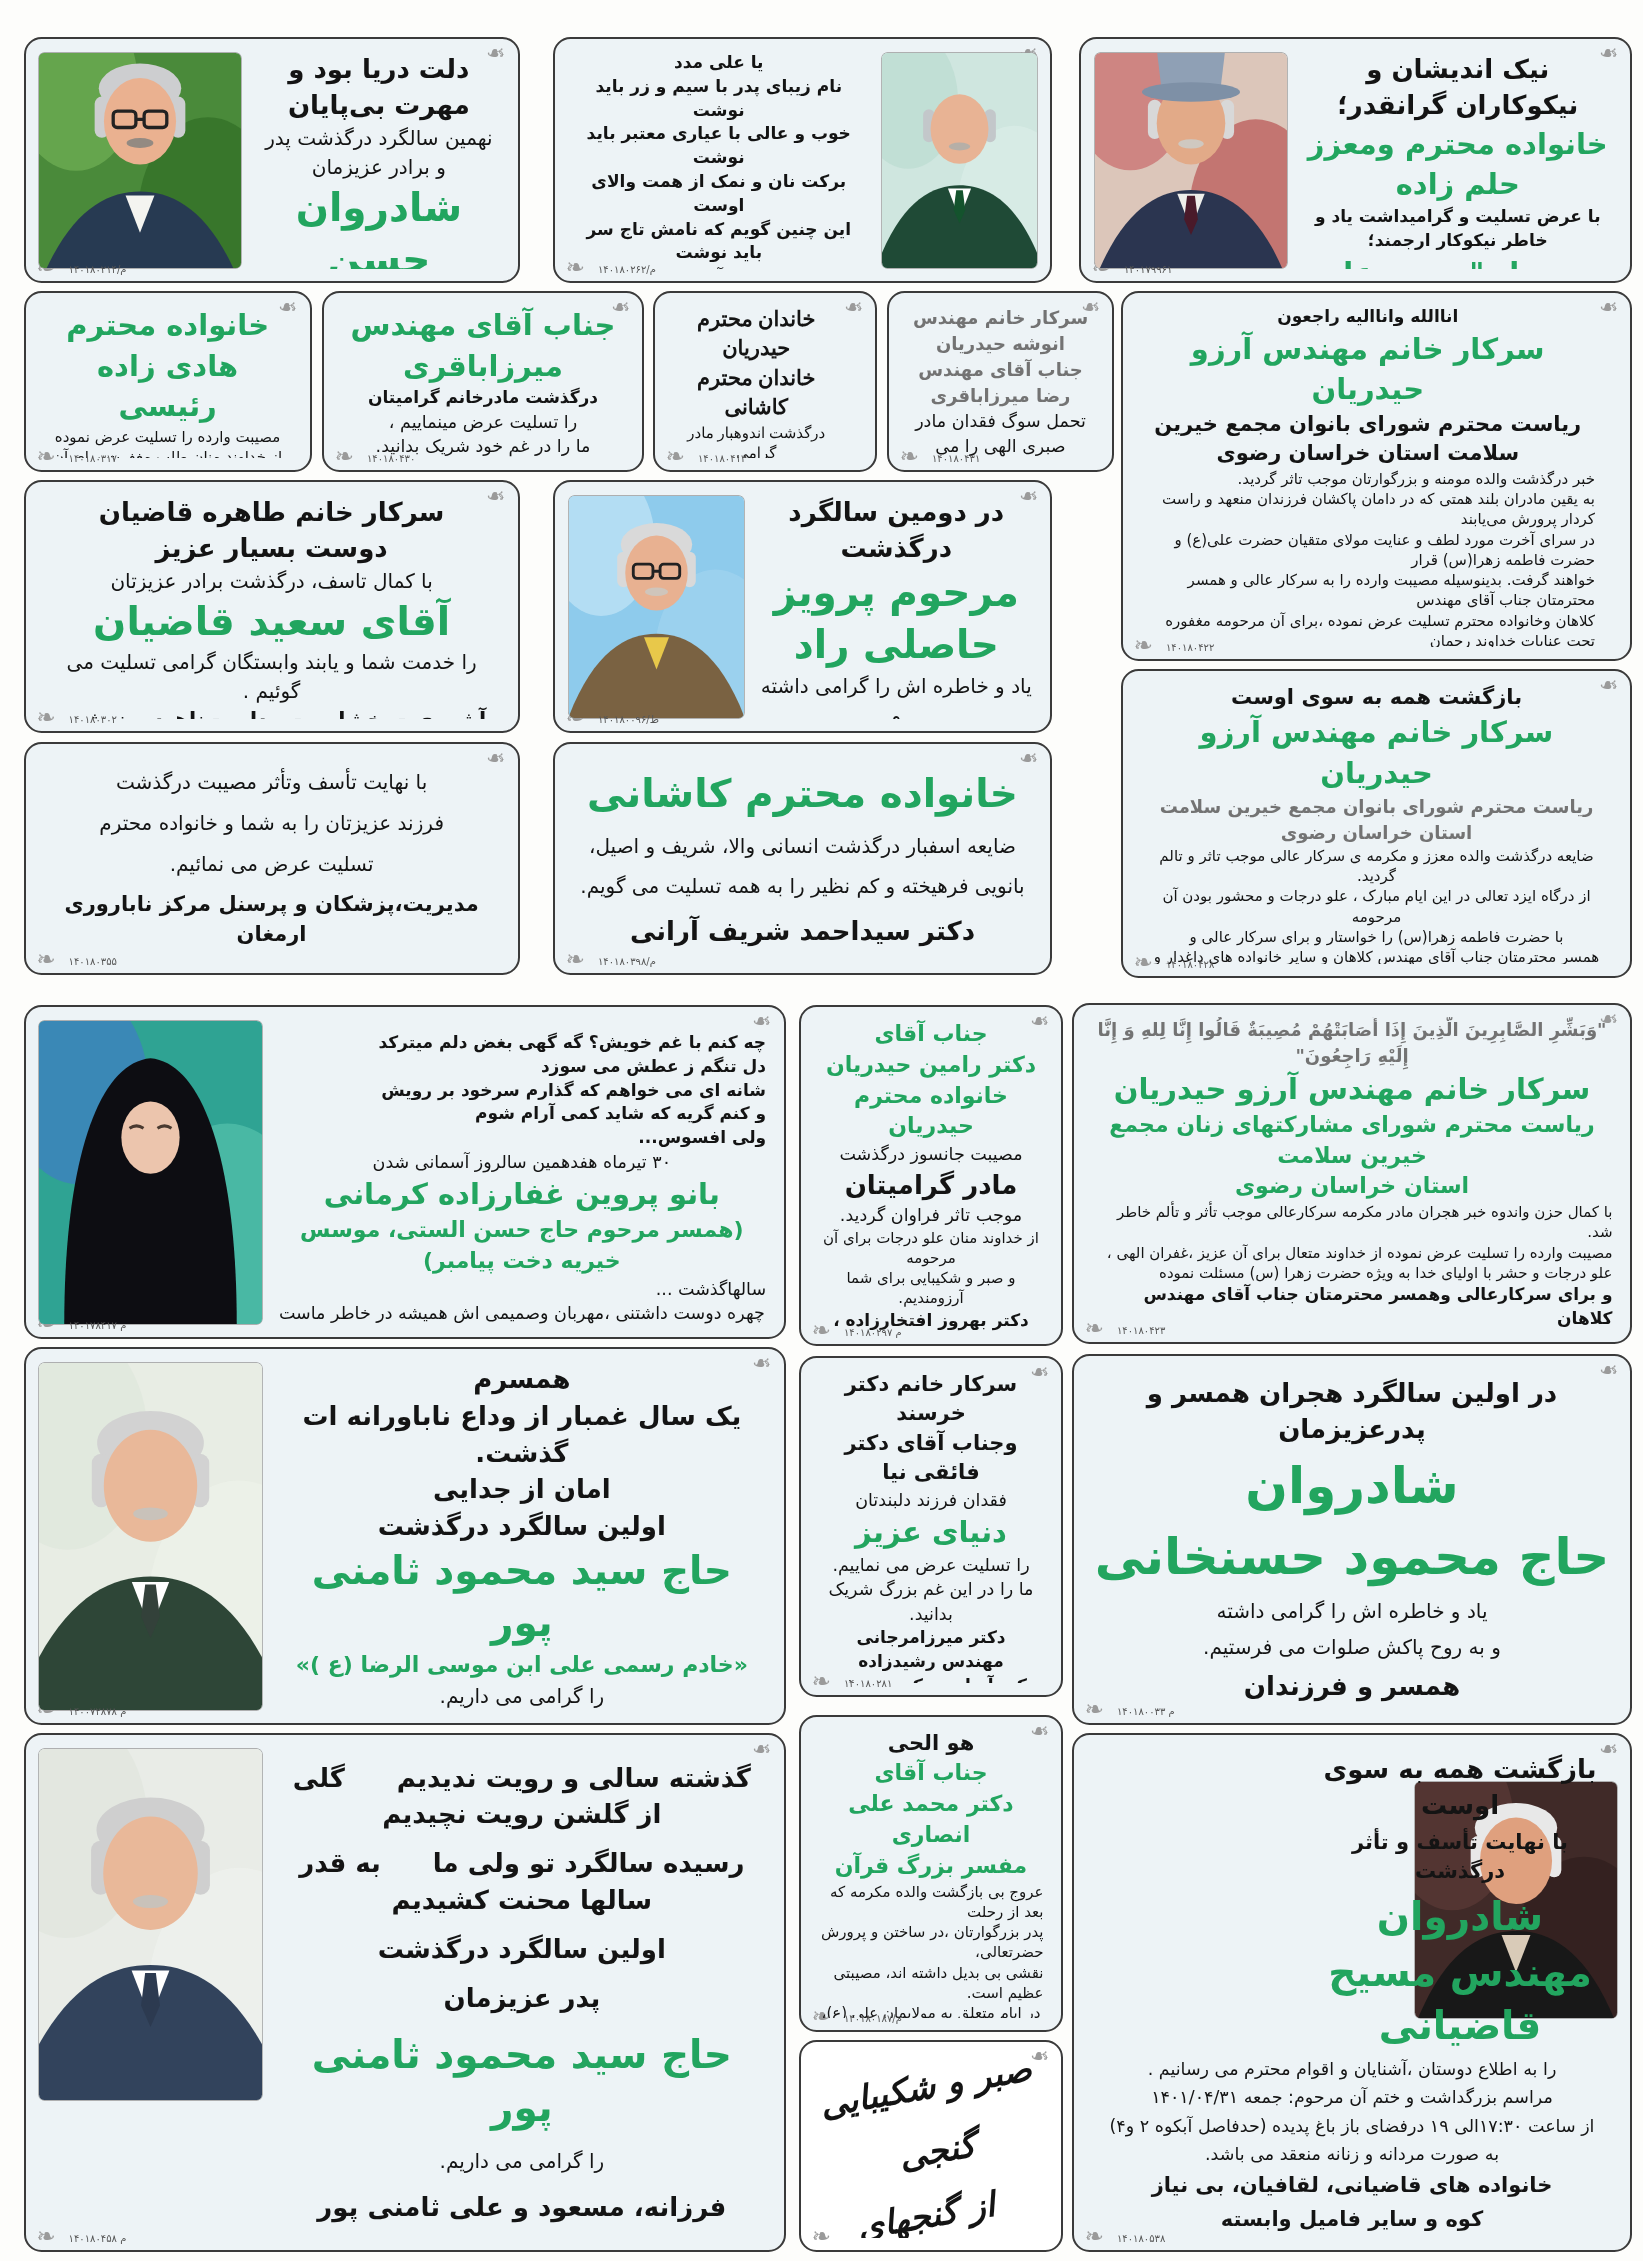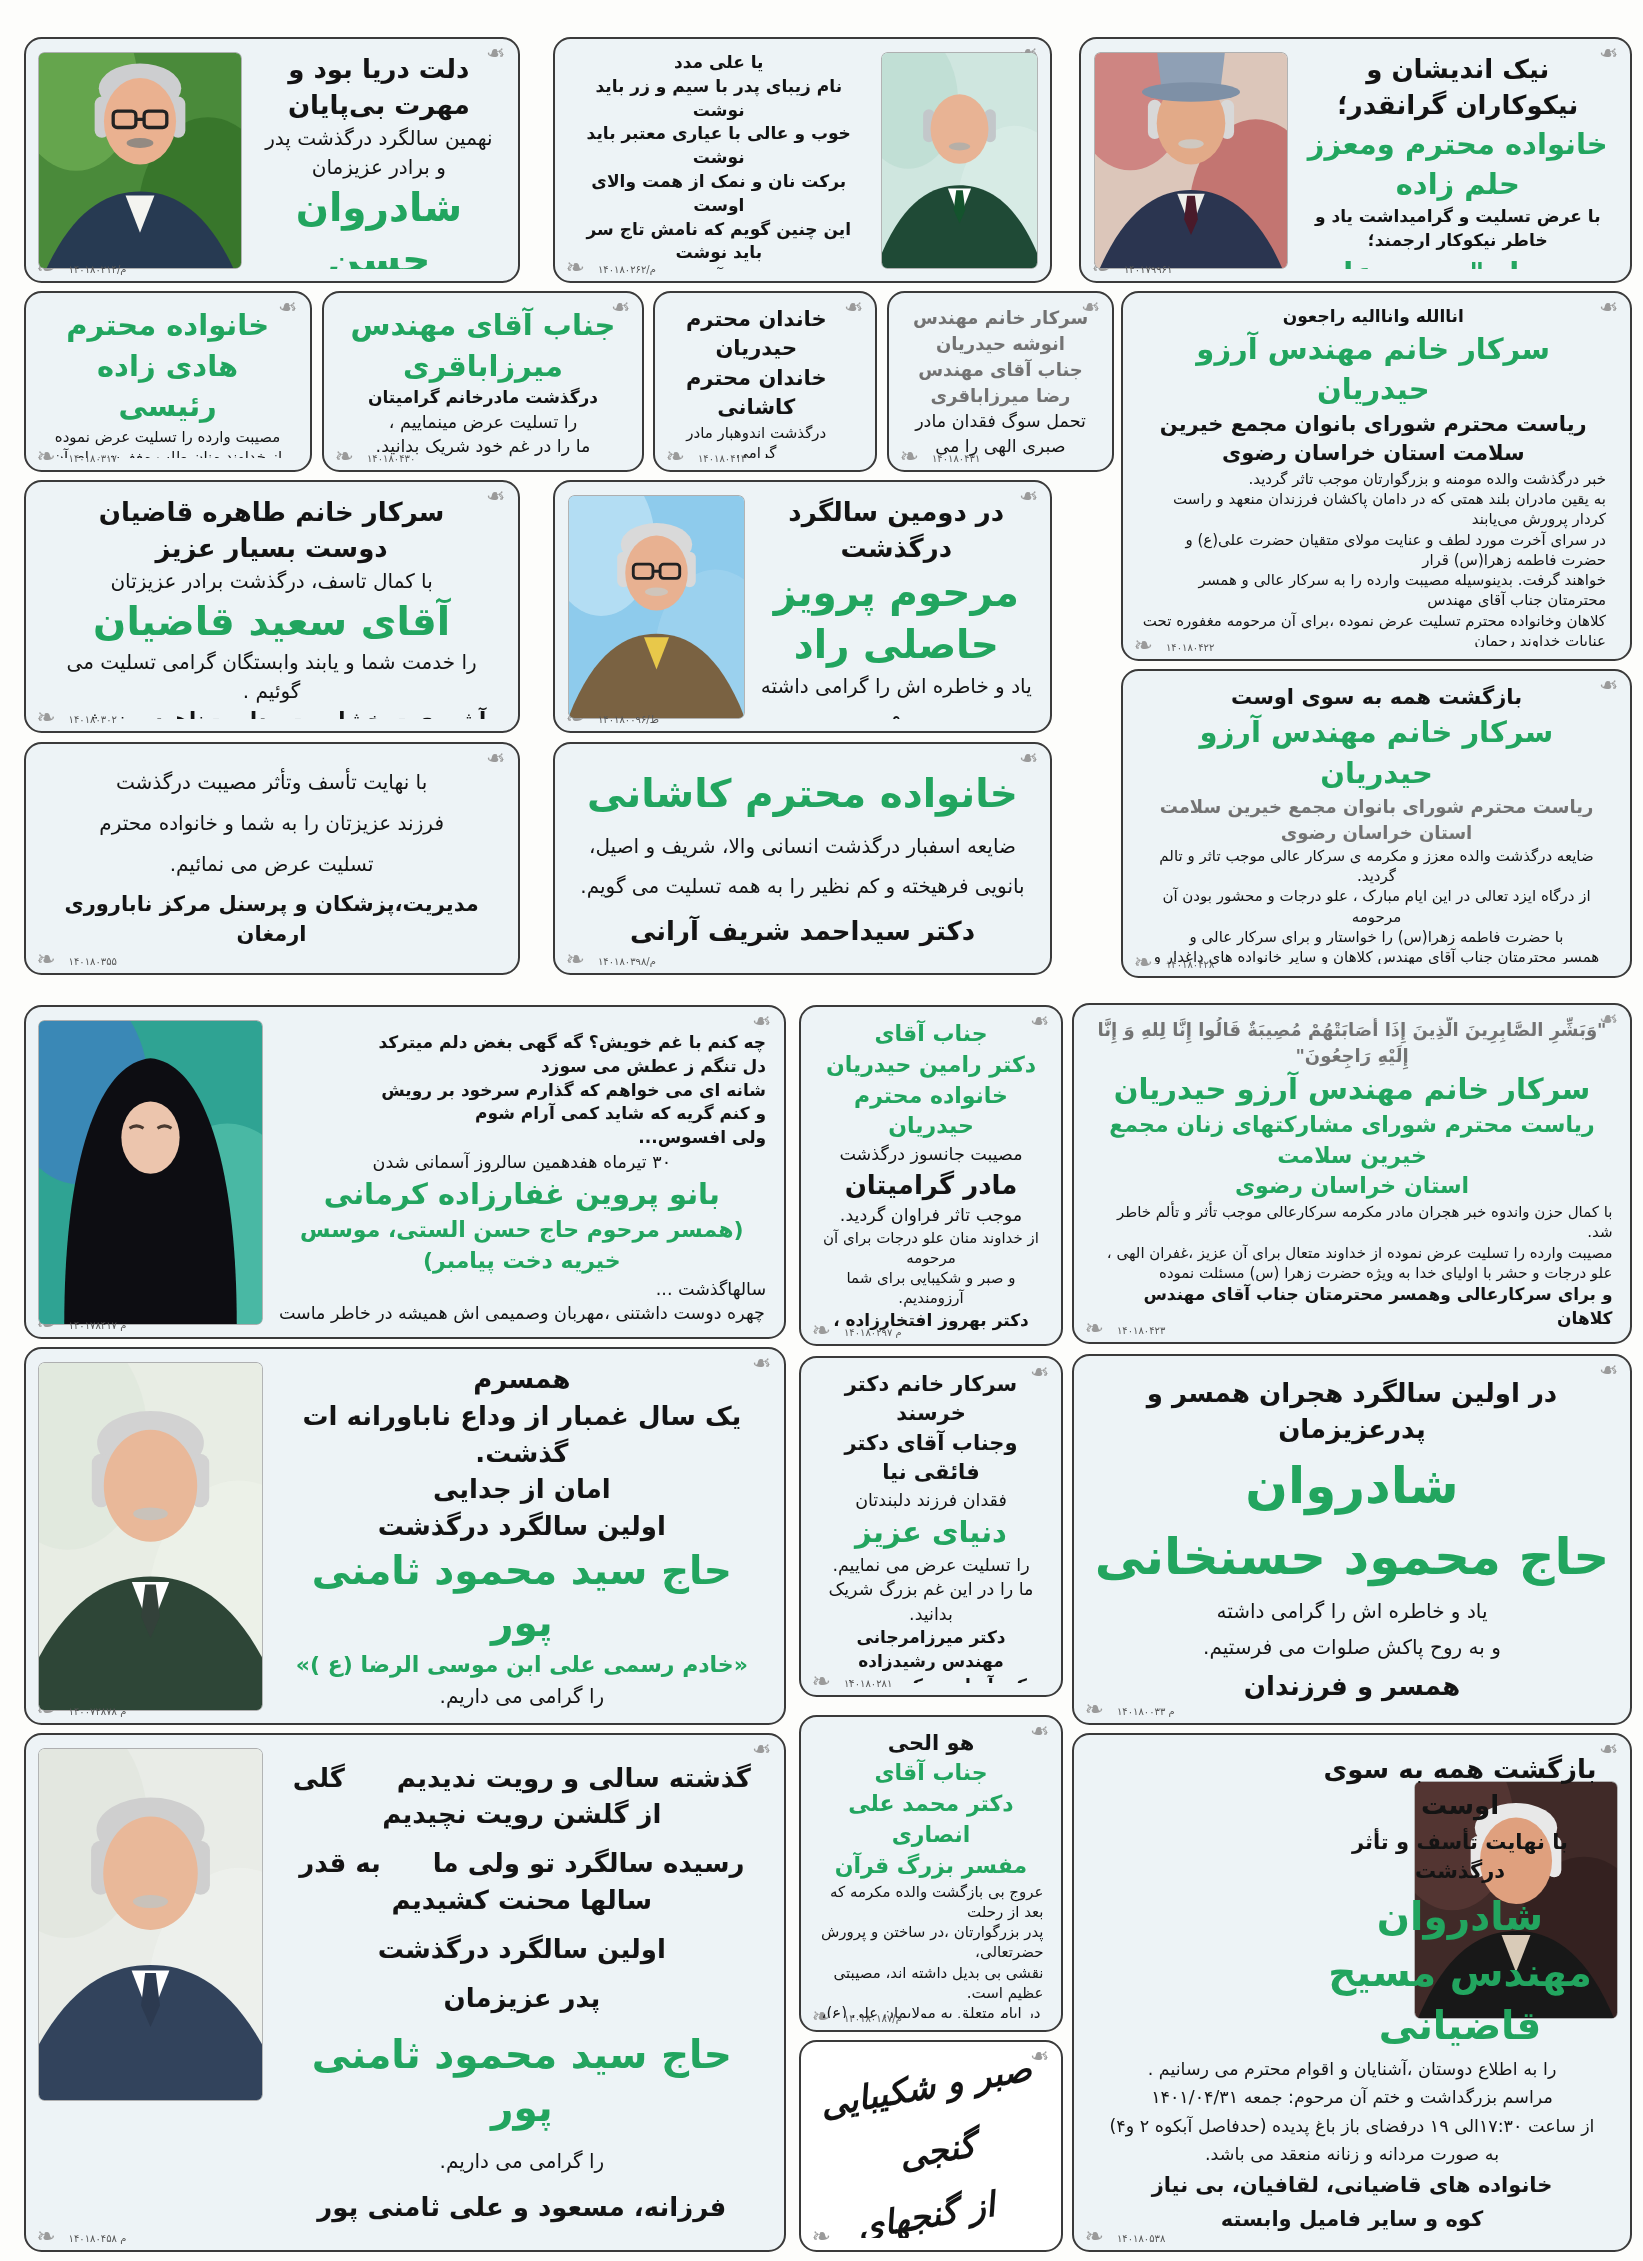--- a/index.html
+++ b/index.html
@@ -133,42 +133,42 @@
         <div class="line k-g2">جناب آقای مهندس میرزاباقری</div>
         <div class="line k-b3">درگذشت مادرخانم گرامیتان</div>
         <div class="line k-n2">را تسلیت عرض مینماییم ،</div>
         <div class="line k-n2">ما را در غم خود شریک بدانید.</div>
       </div>
       <span class="code">۱۴۰۱۸۰۴۳۰</span>
     </div>
     <div class="box" style="left: 653px; top: 291px; width: 224px; height: 181px;">
       <span class="fl tr">❧</span>
       <span class="fl bl">❧</span>
-      <div class="content" style="left: 17.5px; right: 35px;">
+      <div class="content" style="left: 17.5px; right: 35px; font-family: Liberation Serif, serif;">
         <div class="line k-b2">خاندان محترم حیدریان</div>
         <div class="line k-b2">خاندان محترم کاشانی</div>
         <div class="line k-n3">درگذشت اندوهبار مادر گرامی</div>
       </div>
       <span class="code">۱۴۰۱۸۰۴۱۳</span>
     </div>
     <div class="box" style="left: 887px; top: 291px; width: 227px; height: 181px;">
       <span class="fl tr">❧</span>
       <span class="fl bl">❧</span>
       <div class="content" style="left: 17.5px; right: 17.5px;">
         <div class="line k-g4">سرکار خانم مهندس انوشه حیدریان</div>
         <div class="line k-g4">جناب آقای مهندس رضا میرزاباقری</div>
         <div class="line k-n2">تحمل سوگ فقدان مادر</div>
         <div class="line k-n2">صبری الهی را می طلبد،ما را در این غم</div>
       </div>
       <span class="code">۱۴۰۱۸۰۴۳۱</span>
     </div>
     <div class="box" style="left: 1121px; top: 291px; width: 511px; height: 370px;">
       <span class="fl tr">❧</span>
       <span class="fl bl">❧</span>
-      <div class="content" style="left: 17.5px; right: 24px;">
+      <div class="content" style="left: 17.5px; right: 35px;">
         <div class="line k-b3">اناالله واناالیه راجعون</div>
         <div class="line k-g2">سرکار خانم مهندس آرزو حیدریان</div>
         <div class="line k-b2">ریاست محترم شورای بانوان مجمع خیرین سلامت استان خراسان رضوی</div>
         <div class="line k-n3 al-r">خبر درگذشت والده مومنه و بزرگوارتان موجب تاثر گردید.</div>
         <div class="line k-n3 al-r">به یقین مادران بلند همتی که در دامان پاکشان فرزندان منعهد و راست کردار پرورش می‌یابند</div>
         <div class="line k-n3 al-r">در سرای آخرت مورد لطف و عنایت مولای متقیان حضرت علی(ع) و حضرت فاطمه زهرا(س) قرار</div>
         <div class="line k-n3 al-r">خواهند گرفت. بدینوسیله مصیبت وارده را به سرکار عالی و همسر محترمتان جناب آقای مهندس</div>
         <div class="line k-n3 al-r">کلاهان وخانواده محترم تسلیت عرض نموده ،برای آن مرحومه مغفوره تحت عنایات خداوند رحمان</div>
       </div>
       <span class="code">۱۴۰۱۸۰۴۲۲</span>

